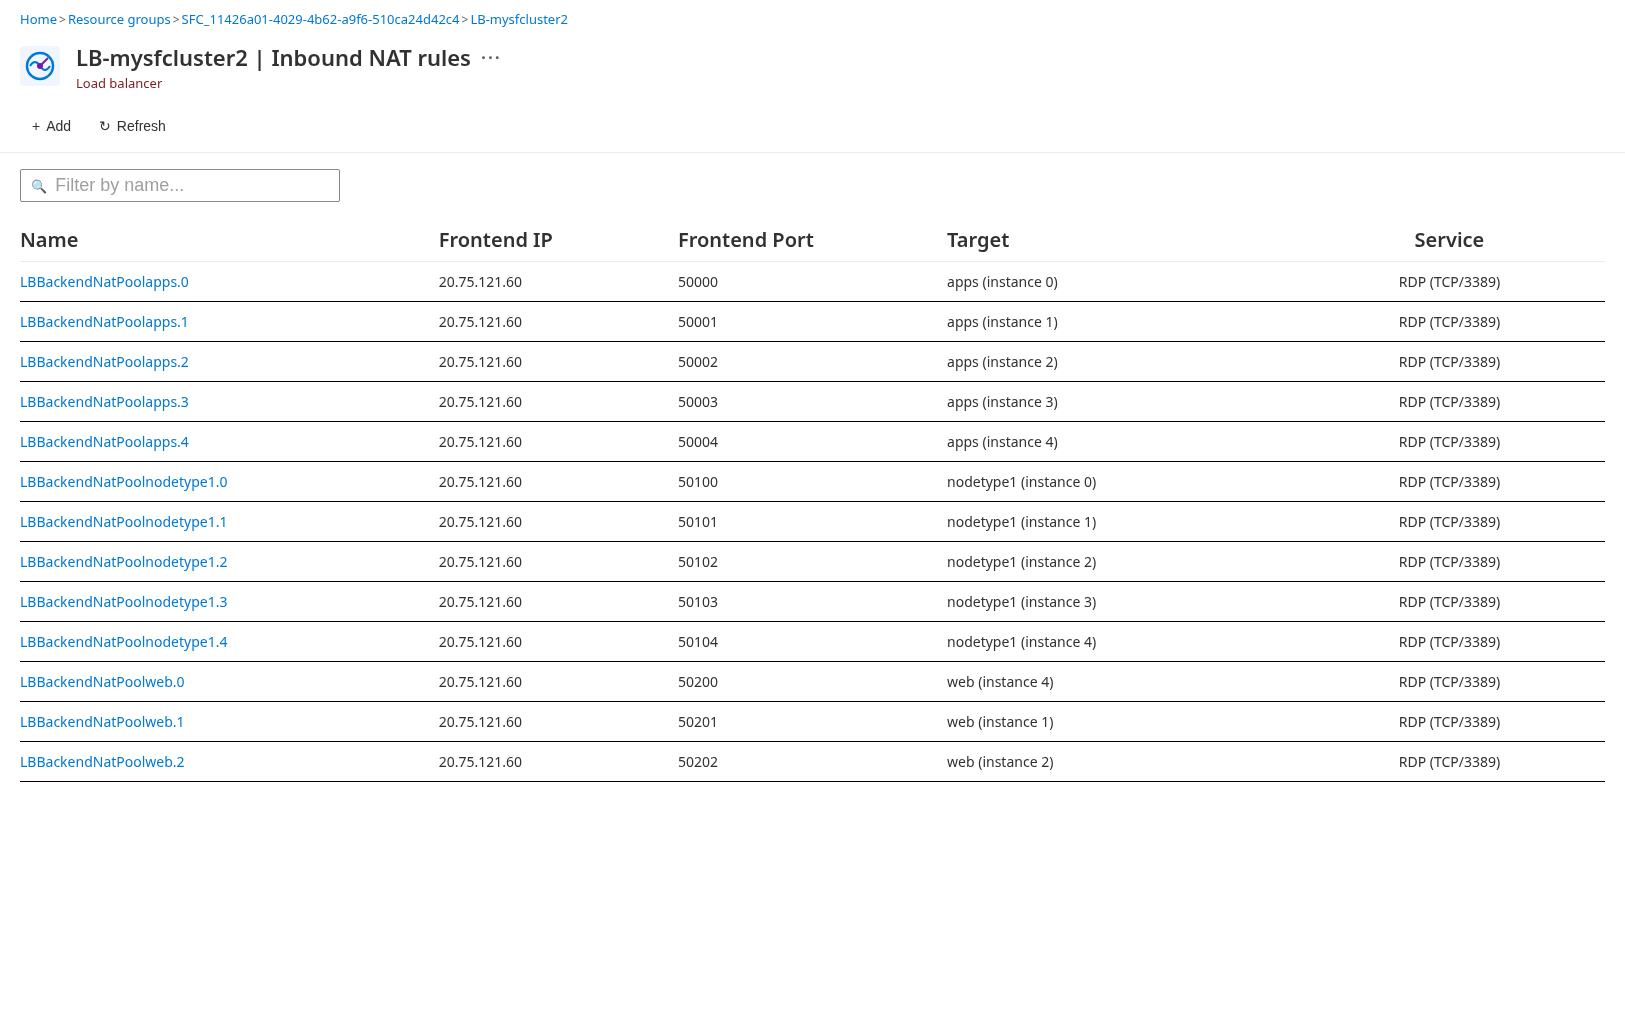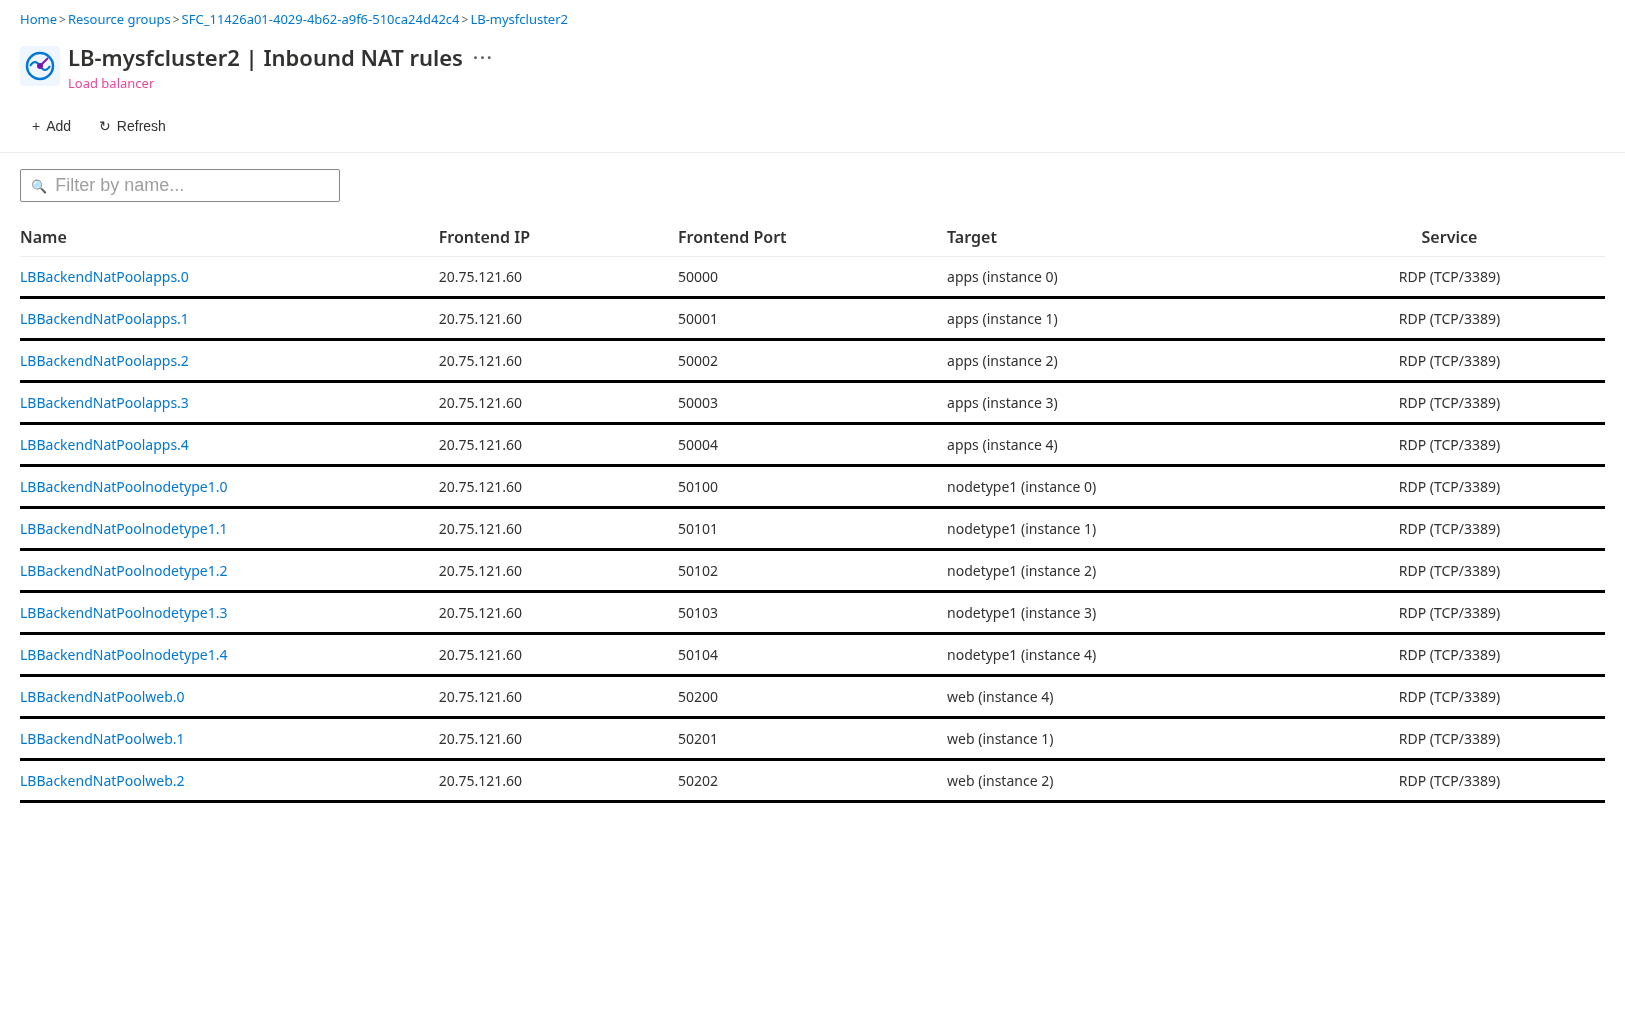--- a/index.html
+++ b/index.html
@@ -18,21 +18,21 @@
       color: #0078d4;
     }
     .breadcrumb span { color: #323130; }
     .breadcrumb a { color: #0078d4; text-decoration: none; cursor: pointer; }
     .breadcrumb .sep { color: #605e5c; font-size: 12px; }
 
     .page-header {
       display: flex;
       align-items: flex-start;
       padding: 6px 20px 12px 20px;
-      gap: 8px;
+      gap: 16px;
     }
     .page-icon {
       width: 40px;
       height: 40px;
       flex-shrink: 0;
       margin-top: 4px;
     }
     .page-icon svg {
       width: 40px;
       height: 40px;
@@ -47,21 +47,21 @@
       gap: 10px;
     }
     .page-title .ellipsis {
       font-size: 18px;
       color: #605e5c;
       cursor: pointer;
       letter-spacing: 2px;
     }
     .page-subtitle {
       font-size: 13px;
-      color: #ec4899;
+      color: #7f1d1d;
       margin-top: 2px;
     }
 
     .toolbar {
       display: flex;
       align-items: center;
       gap: 4px;
       padding: 8px 20px 12px 20px;
       border-bottom: 1px solid #edebe9;
     }
@@ -107,25 +107,25 @@
       width: 100%;
       border-collapse: collapse;
     }
     thead tr {
       border-bottom: 1px solid #edebe9;
     }
     thead th {
       text-align: left;
       padding: 8px 12px 8px 0;
       font-weight: 600;
-      font-size: 16px;
+      font-size: 20px;
       color: #323130;
     }
     tbody tr {
-      border-bottom: 3px solid #000000;
+      border-bottom: 1px solid #000000;
     }
     tbody td {
       padding: 10px 12px 10px 0;
       font-size: 14px;
       color: #323130;
       vertical-align: middle;
     }
     tbody td:first-child a {
       color: #0078d4;
       text-decoration: none;

